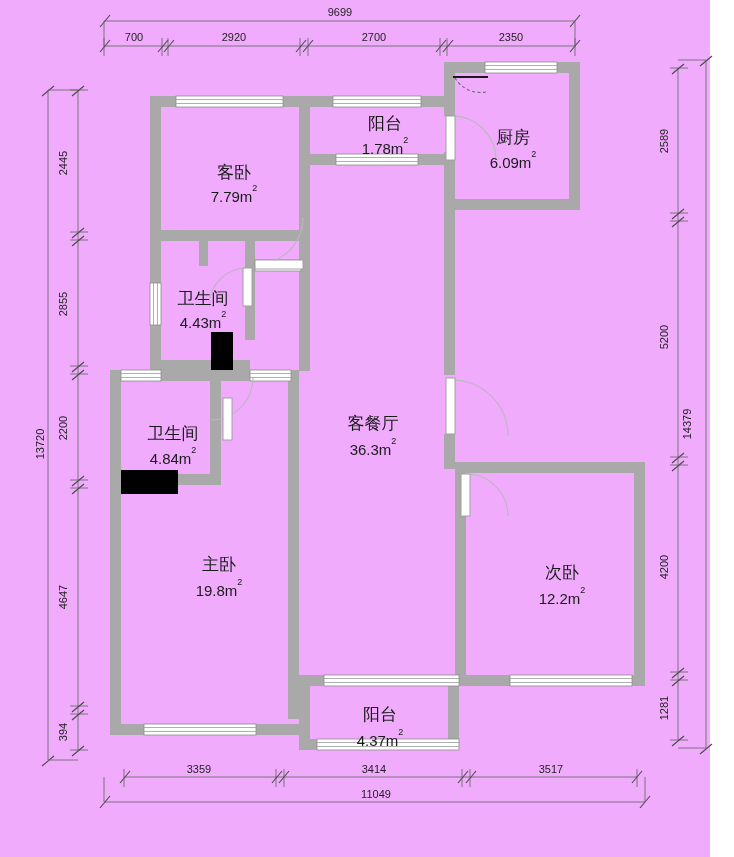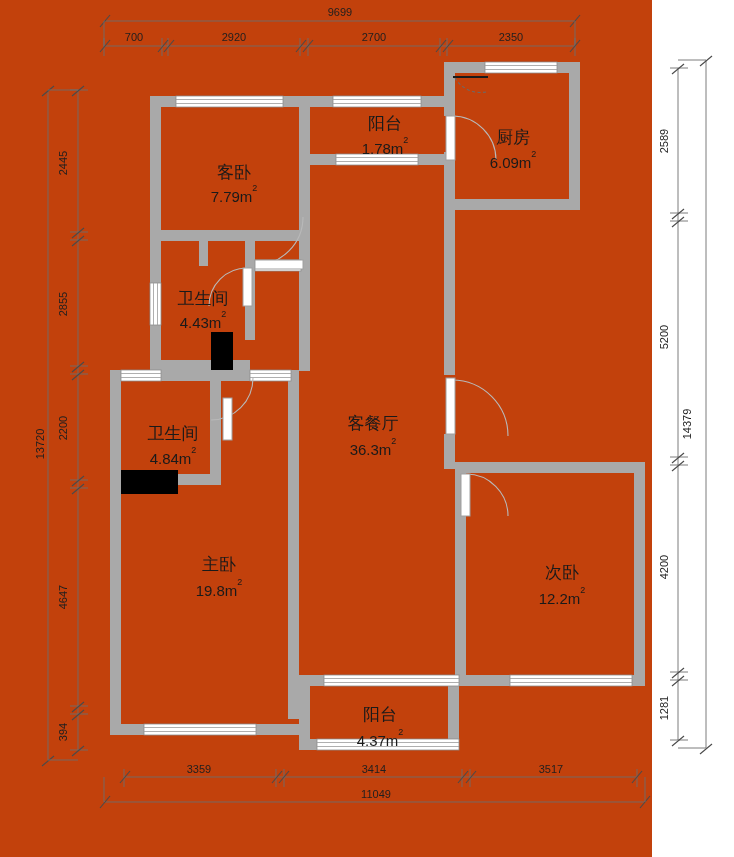--- a/index.html
+++ b/index.html
@@ -8,23 +8,23 @@
     background: #ffffff;
   }
   body {
     width: 734px;
     height: 857px;
     font-family: "Liberation Sans", "DejaVu Sans", sans-serif;
     overflow: hidden;
   }
   #plan-root {
     position: relative;
-    width: 652px;
+    width: 710px;
     height: 857px;
-    background: #c2410c;
+    background: #f0abfc;
   }
   svg#floorplan {
     display: block;
     width: 734px;
     height: 857px;
   }
   .wall { fill: #a9a9a9; }
   .solid-block { fill: #000000; }
   .win-frame { fill: #ffffff; stroke: #8c8c8c; stroke-width: 0.8; }
   .win-line { stroke: #9a9a9a; stroke-width: 0.8; fill: none; }

